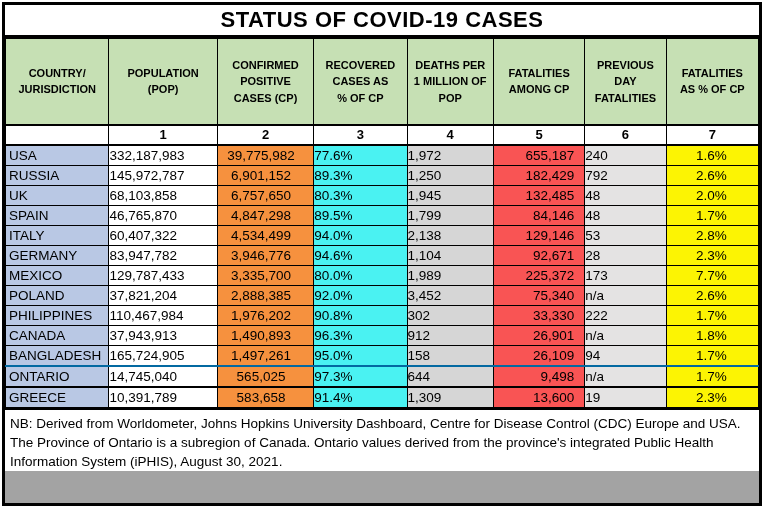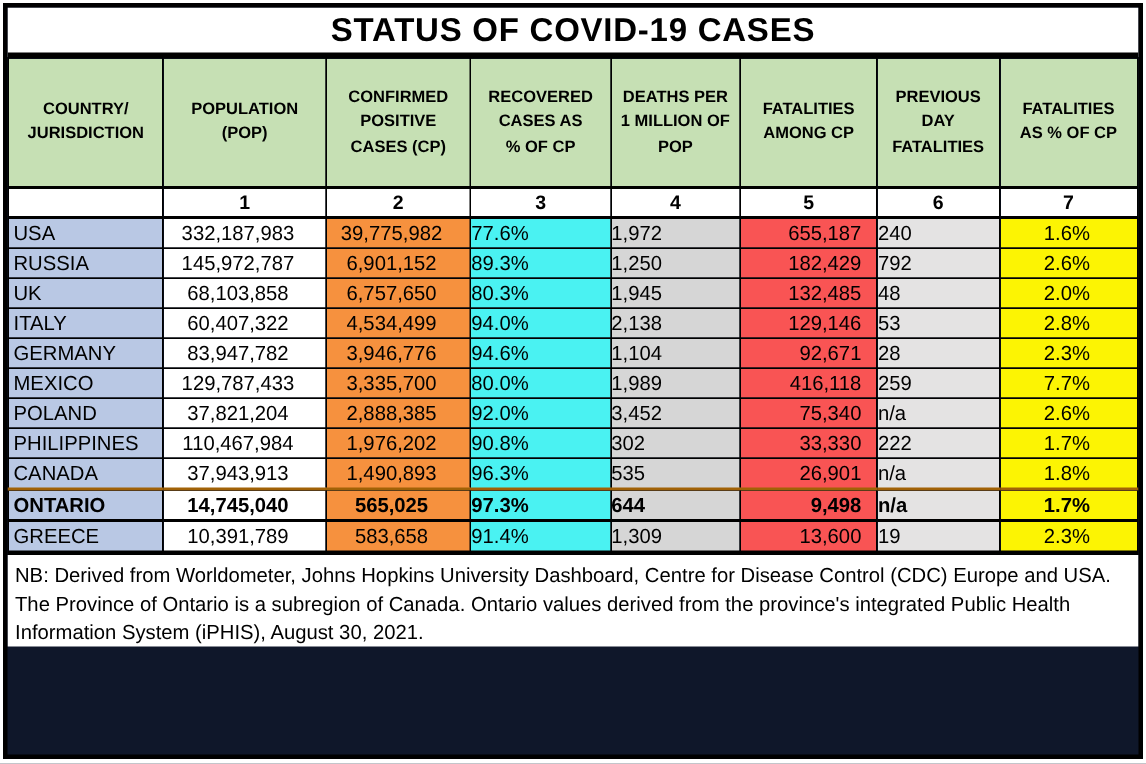--- a/index.html
+++ b/index.html
@@ -7,21 +7,21 @@
   body {
     width: 764px; height: 509px;
     font-family: "Liberation Sans", "DejaVu Sans", sans-serif;
     color: #000;
   }
   .frame {
     margin: 2px;
     border: 3px solid #000;
     width: 760px;
     height: 504px;
-    background: #0f172a;
+    background: #a3a3a3;
     overflow: hidden;
   }
   .title-bar {
     height: 33px;
     border-bottom: 3px solid #000;
     display: flex; align-items: center; justify-content: center;
     font-size: 22px; font-weight: 800; letter-spacing: .5px;
     background: #fff;
   }
   table.covid {
@@ -47,28 +47,28 @@
     border-bottom: 2px solid #000;
   }
   tbody td {
     height: 19px;
     font-size: 13.5px;
     vertical-align: middle;
     white-space: nowrap;
     line-height: 19px;
   }
   td.c-country { background: var(--country_blue, #B9C8E4); text-align: left;  padding-left: 3px; }
-  td.c-pop     { background: #ffffff;                       text-align: center; padding-right: 9px; }
+  td.c-pop     { background: #ffffff;                       text-align: left; padding-right: 9px; }
   td.c-cp      { background: var(--orange, #F6913E);        text-align: center; padding-right: 9px; }
   td.c-rec     { background: var(--cyan, #4AF2F2);          padding-right: 4px; }
   td.c-deaths  { background: var(--gray_deaths, #D6D6D6);   text-align: left; padding-right: 14px; }
   td.c-fat     { background: var(--red, #F95454);           text-align: right; padding-right: 10px; }
   td.c-prev    { background: var(--gray_prev, #E4E3E3);     text-align: left; padding-right: 14px; }
   td.c-fatpct  { background: var(--yellow, #FCF403);        text-align: center; padding-right: 2px; }
-  tr.emphasis td { font-weight: 700; border-top: 2px solid #a16207; border-bottom: 2px solid #000; margin-top: 29px; }
+  tr.emphasis td { font-weight: 400; border-top: 2px solid #0369a1; border-bottom: 2px solid #000; margin-top: 29px; }
   .footnote {
     padding: 4px 6px 0 5px;
     font-size: 13.5px;
     line-height: 1.42;
     background: #fff;
   }
 </style>
 </head>
 <body>
 
@@ -145,20 +145,30 @@
           <td class="c-country">UK</td>
           <td class="c-pop">68,103,858</td>
           <td class="c-cp">6,757,650</td>
           <td class="c-rec">80.3%</td>
           <td class="c-deaths">1,945</td>
           <td class="c-fat">132,485</td>
           <td class="c-prev">48</td>
           <td class="c-fatpct">2.0%</td>
         </tr>
         <tr>
+          <td class="c-country">SPAIN</td>
+          <td class="c-pop">46,765,870</td>
+          <td class="c-cp">4,847,298</td>
+          <td class="c-rec">89.5%</td>
+          <td class="c-deaths">1,799</td>
+          <td class="c-fat">84,146</td>
+          <td class="c-prev">48</td>
+          <td class="c-fatpct">1.7%</td>
+        </tr>
+        <tr>
           <td class="c-country">ITALY</td>
           <td class="c-pop">60,407,322</td>
           <td class="c-cp">4,534,499</td>
           <td class="c-rec">94.0%</td>
           <td class="c-deaths">2,138</td>
           <td class="c-fat">129,146</td>
           <td class="c-prev">53</td>
           <td class="c-fatpct">2.8%</td>
         </tr>
         <tr>
@@ -170,22 +180,22 @@
           <td class="c-fat">92,671</td>
           <td class="c-prev">28</td>
           <td class="c-fatpct">2.3%</td>
         </tr>
         <tr>
           <td class="c-country">MEXICO</td>
           <td class="c-pop">129,787,433</td>
           <td class="c-cp">3,335,700</td>
           <td class="c-rec">80.0%</td>
           <td class="c-deaths">1,989</td>
-          <td class="c-fat">416,118</td>
-          <td class="c-prev">259</td>
+          <td class="c-fat">225,372</td>
+          <td class="c-prev">173</td>
           <td class="c-fatpct">7.7%</td>
         </tr>
         <tr>
           <td class="c-country">POLAND</td>
           <td class="c-pop">37,821,204</td>
           <td class="c-cp">2,888,385</td>
           <td class="c-rec">92.0%</td>
           <td class="c-deaths">3,452</td>
           <td class="c-fat">75,340</td>
           <td class="c-prev">n/a</td>
@@ -199,24 +209,34 @@
           <td class="c-deaths">302</td>
           <td class="c-fat">33,330</td>
           <td class="c-prev">222</td>
           <td class="c-fatpct">1.7%</td>
         </tr>
         <tr>
           <td class="c-country">CANADA</td>
           <td class="c-pop">37,943,913</td>
           <td class="c-cp">1,490,893</td>
           <td class="c-rec">96.3%</td>
-          <td class="c-deaths">535</td>
+          <td class="c-deaths">912</td>
           <td class="c-fat">26,901</td>
           <td class="c-prev">n/a</td>
           <td class="c-fatpct">1.8%</td>
+        </tr>
+        <tr>
+          <td class="c-country">BANGLADESH</td>
+          <td class="c-pop">165,724,905</td>
+          <td class="c-cp">1,497,261</td>
+          <td class="c-rec">95.0%</td>
+          <td class="c-deaths">158</td>
+          <td class="c-fat">26,109</td>
+          <td class="c-prev">94</td>
+          <td class="c-fatpct">1.7%</td>
         </tr>
         <tr class="emphasis">
           <td class="c-country">ONTARIO</td>
           <td class="c-pop">14,745,040</td>
           <td class="c-cp">565,025</td>
           <td class="c-rec">97.3%</td>
           <td class="c-deaths">644</td>
           <td class="c-fat">9,498</td>
           <td class="c-prev">n/a</td>
           <td class="c-fatpct">1.7%</td>

